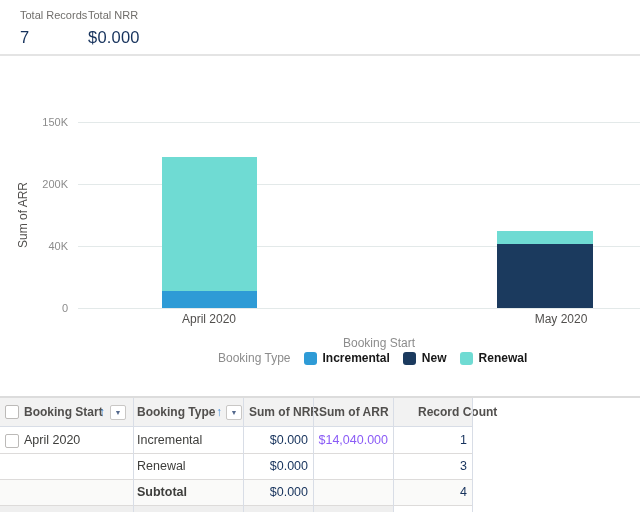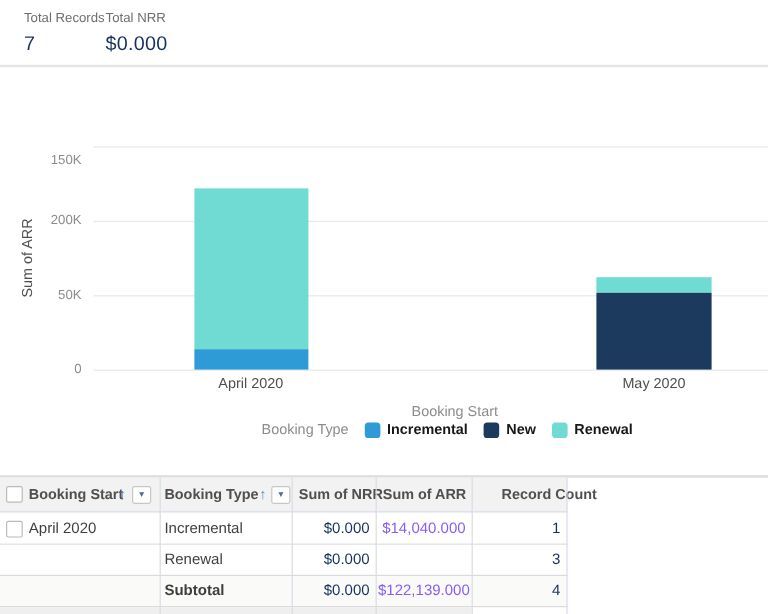--- a/index.html
+++ b/index.html
@@ -10,28 +10,28 @@
   .stat{position:absolute;top:9px;}
   #stat-0{left:20px;} #stat-1{left:88px;} #stat-2{left:172px;}
   .stat-label{font-size:11px;color:#706e6b;margin-bottom:7px;white-space:nowrap;}
   .stat-value{font-size:16.5px;color:#16325c;letter-spacing:.2px;white-space:nowrap;}
   #header-divider{position:absolute;top:54px;left:0;width:640px;height:2px;background:#e4e4e4;}
 
   
   #y-axis-title{position:absolute;left:23px;top:215px;transform:translate(-50%,-50%) rotate(-90deg);
                 font-size:12px;color:#514f4d;white-space:nowrap;}
   .ytick{position:absolute;left:0;width:68px;text-align:right;font-size:11px;color:#8c8c8c;}
-  #ytick-3{top:128px;} #ytick-2{top:178px;} #ytick-1{top:240px;} #ytick-0{top:302px;}
+  #ytick-3{top:116px;} #ytick-2{top:178px;} #ytick-1{top:240px;} #ytick-0{top:302px;}
   .gridline{position:absolute;left:78px;width:562px;height:1px;background:#e3e9e9;}
   #grid-3{top:122px;} #grid-2{top:184px;} #grid-1{top:246px;} #grid-0{top:308px;}
   .bar{position:absolute;bottom:204px;display:flex;flex-direction:column-reverse;}
   #bar-0{left:162px;width:95px;} #bar-1{left:497px;width:96px;}
   .bar-seg{width:100%;}
   .xtick{position:absolute;top:312px;transform:translateX(-50%);font-size:12px;color:#514f4d;white-space:nowrap;}
-  #xtick-0{left:209px;} #xtick-1{left:545px;}
+  #xtick-0{left:209px;} #xtick-1{left:561px;}
   #x-axis-title{position:absolute;top:336px;left:379px;transform:translateX(-50%);
                 font-size:12px;color:#8c8c8c;white-space:nowrap;}
   #legend{position:absolute;top:351px;left:218px;display:flex;align-items:center;}
   #legend-title{font-size:12px;color:#8c8c8c;margin-right:13px;white-space:nowrap;}
   .legend-item{display:flex;align-items:center;margin-right:13px;}
   .legend-swatch{width:13px;height:13px;border-radius:3px;margin-right:6px;flex:0 0 auto;}
   .legend-label{font-size:12px;font-weight:bold;color:#181818;white-space:nowrap;}
 
   
   #table-top-border{position:absolute;top:396px;left:0;width:640px;height:2px;background:#dcdcdc;}
@@ -74,21 +74,21 @@
   </div>
   <div class="stat" id="stat-1">
     <div class="stat-label">Total NRR</div>
     <div class="stat-value">$0.000</div>
   </div>
   <div id="header-divider"></div>
 
   <div id="y-axis-title">Sum of ARR</div>
   <div class="ytick" id="ytick-3">150K</div>
   <div class="ytick" id="ytick-2">200K</div>
-  <div class="ytick" id="ytick-1">50K</div>
+  <div class="ytick" id="ytick-1">40K</div>
   <div class="ytick" id="ytick-0">0</div>
   <div class="gridline" id="grid-3"></div>
   <div class="gridline" id="grid-2"></div>
   <div class="gridline" id="grid-1"></div>
   <div class="gridline" id="grid-0"></div>
 
   <div class="bar" id="bar-0">
       <div class="bar-seg" style="height: 17.4px; background: rgb(46, 155, 214);"></div>
       <div class="bar-seg" style="height: 134px; background: rgb(111, 219, 211);"></div>
     </div>
@@ -149,21 +149,20 @@
       <div class="t-row" style="top: 454px;">
         <span class="t-cell c1"></span>
         <span class="t-cell c2">Renewal</span>
         <span class="t-cell c3">$0.000</span>
         <span class="t-cell c5">3</span>
       </div>
       <div class="t-row subtotal" style="top: 480px;">
         <span class="t-cell c1"></span>
         <span class="t-cell c2">Subtotal</span>
         <span class="t-cell c3">$0.000</span>
-        <span class="t-cell c4">$122,139.000</span>
         <span class="t-cell c5">4</span>
       </div>
     </div>
 
   <div id="partial-next-row"></div>
 
   <div class="vline" id="vl-0"></div>
   <div class="vline" id="vl-1"></div>
   <div class="vline" id="vl-2"></div>
   <div class="vline" id="vl-3"></div>

